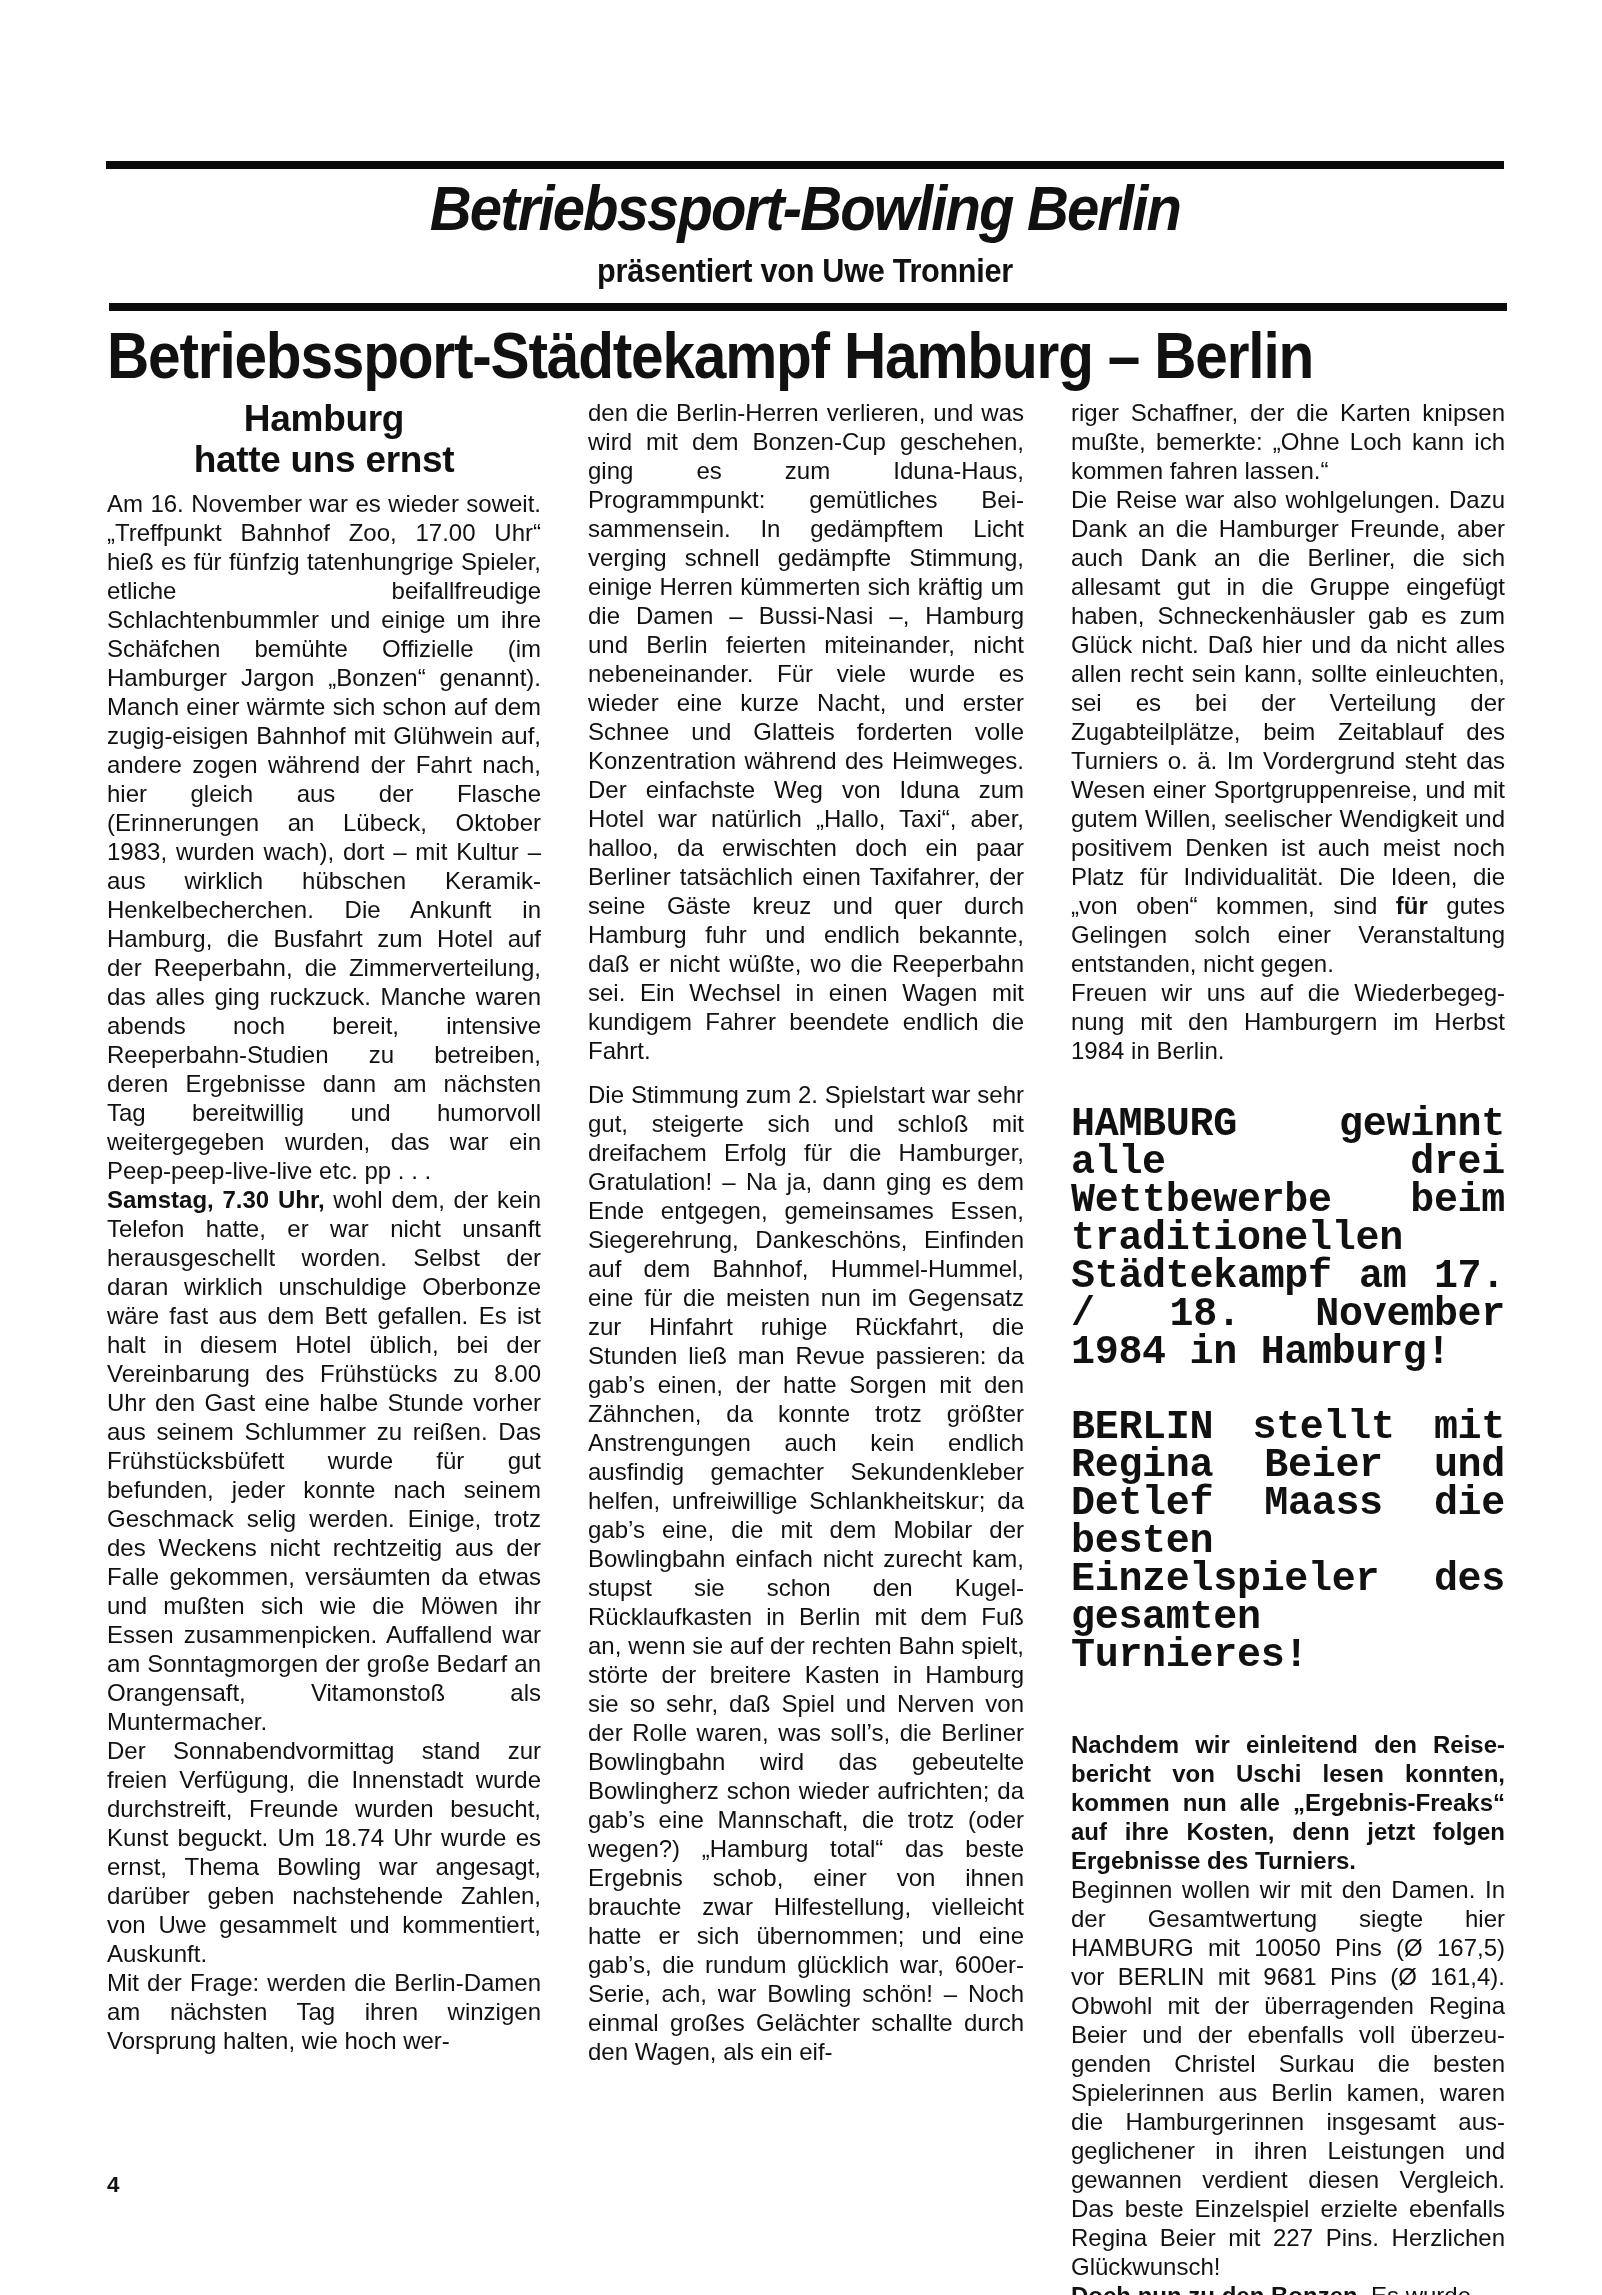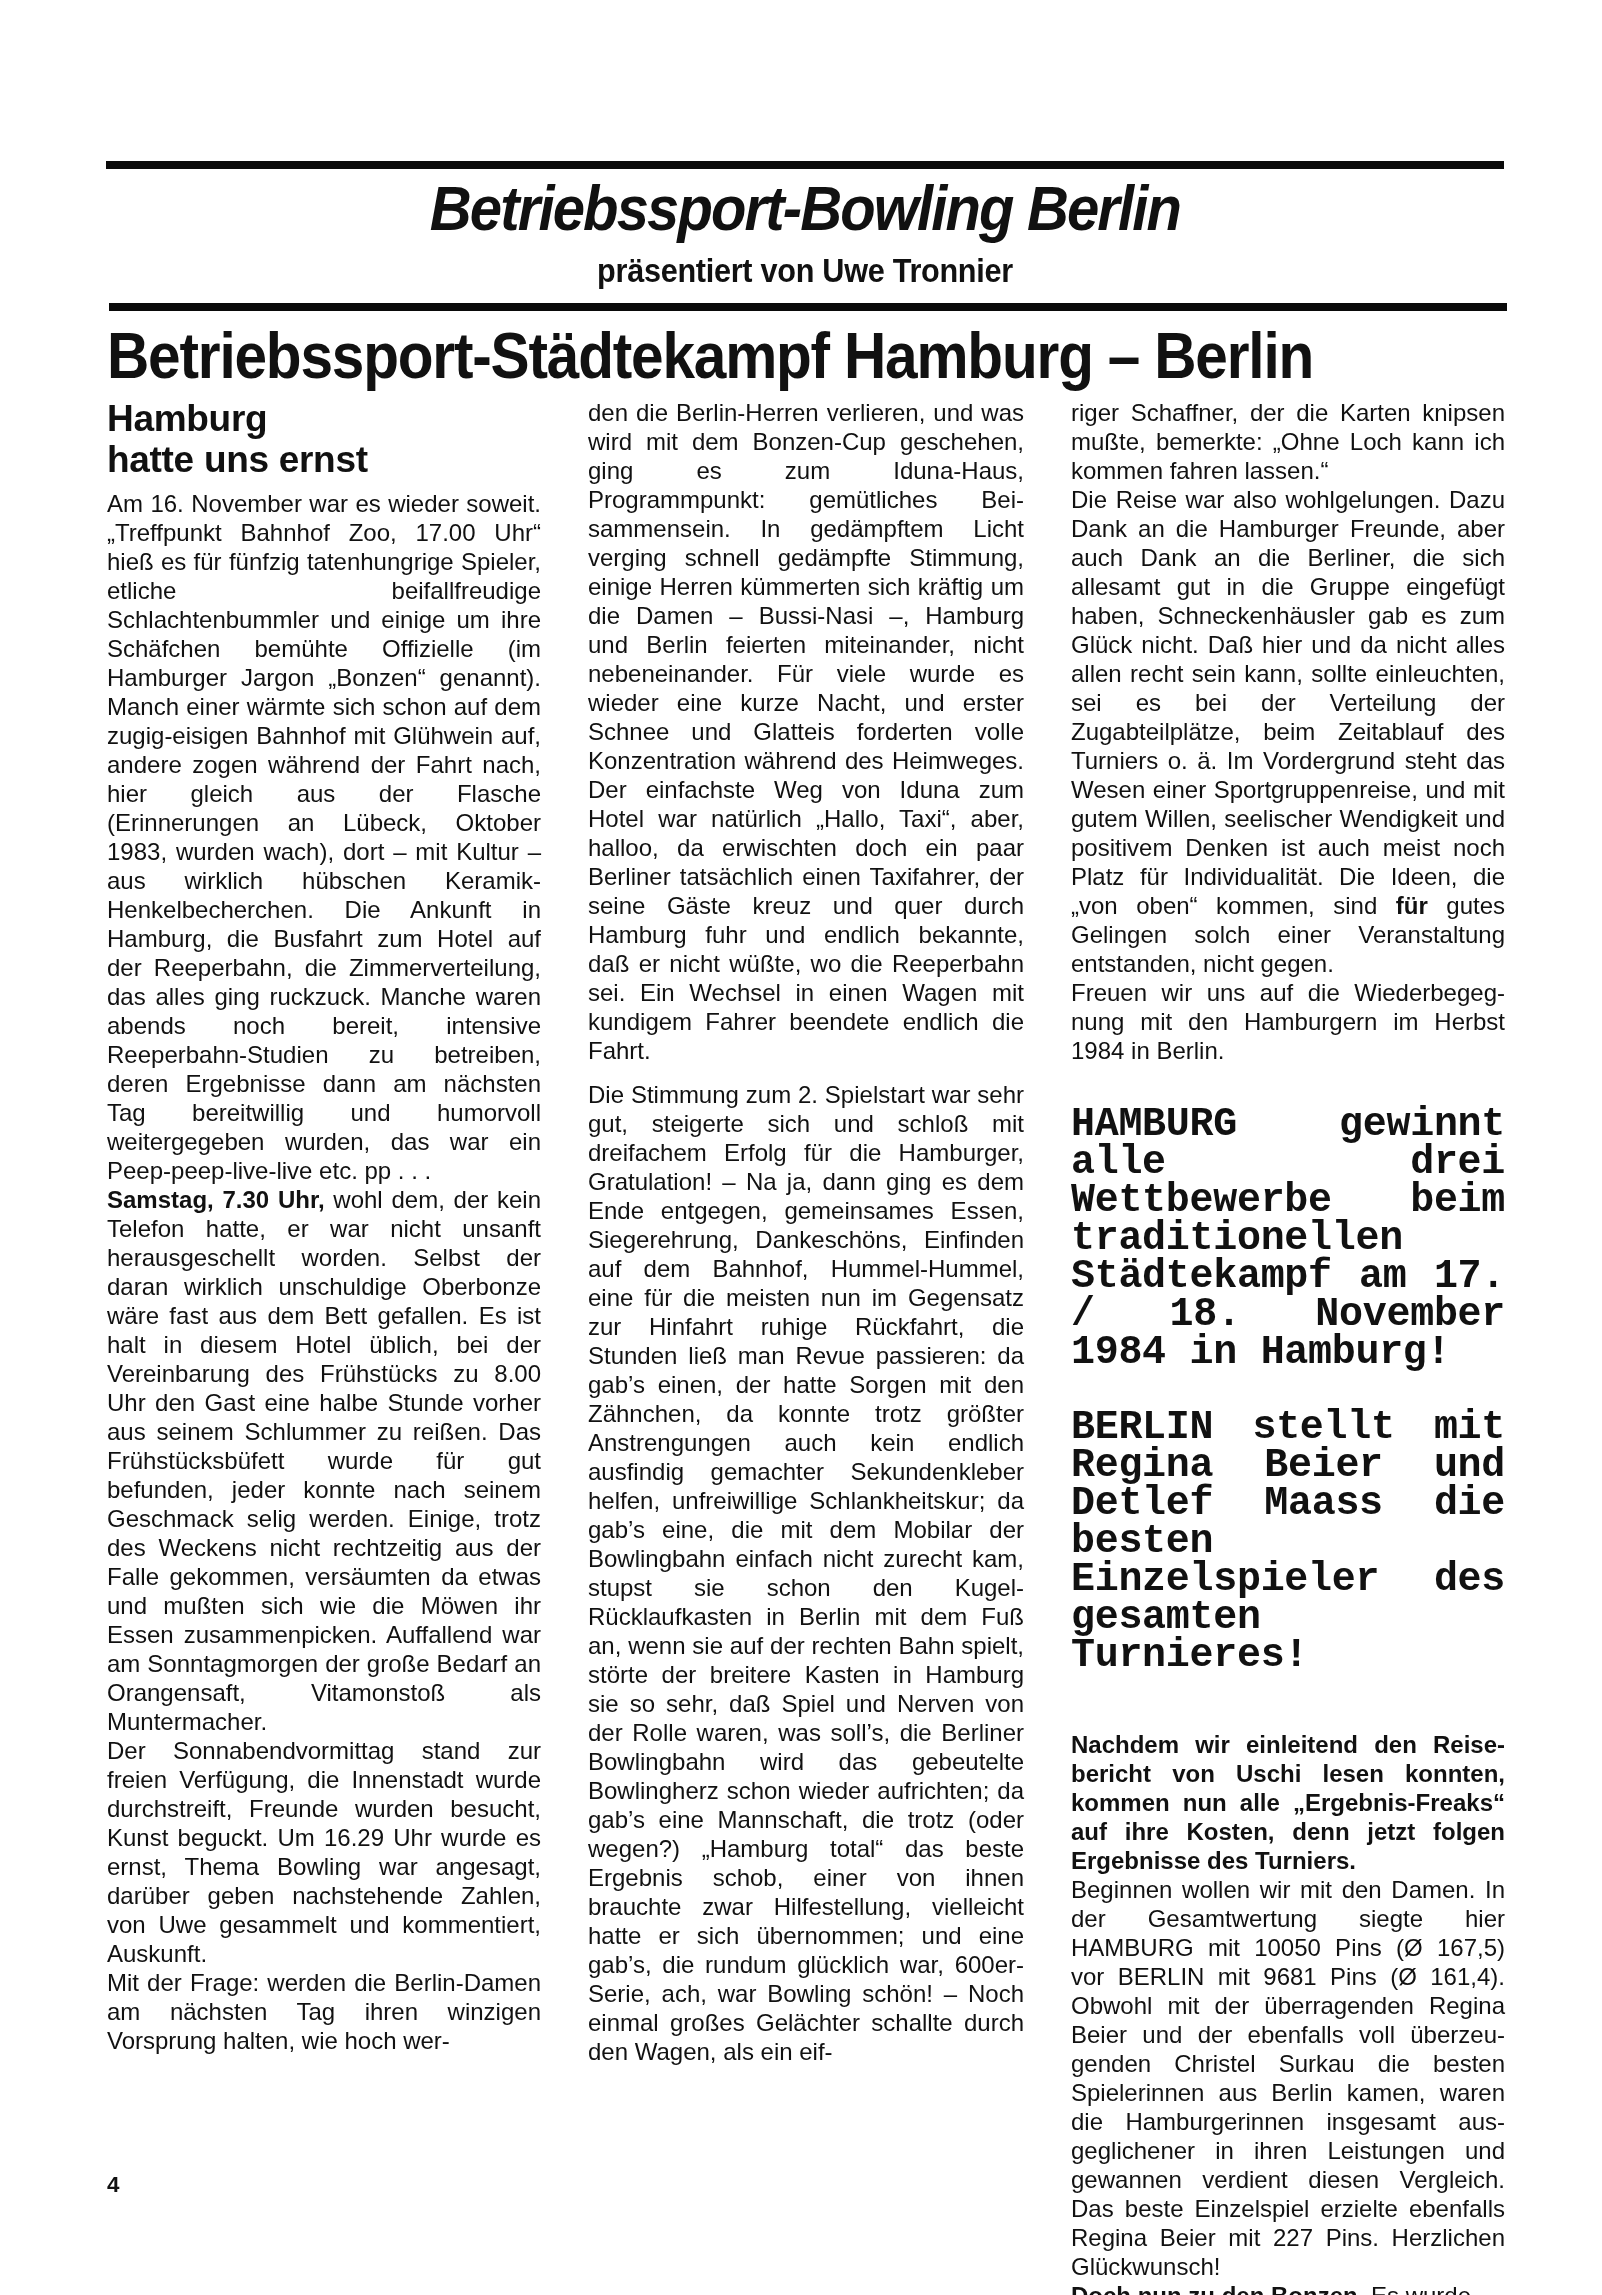--- a/index.html
+++ b/index.html
@@ -29,21 +29,21 @@
   }
 
   .col { position: absolute; top: 398px; font-size: 24px; line-height: 29px; text-align: justify; hyphens: manual; }
   #col1 { left: 107px; width: 434px; }
   #col2 { left: 588px; width: 436px; }
   #col3 { left: 1071px; width: 434px; }
   .col p { margin: 0; }
   .col .gap { margin-top: 14.5px; }
 
   #subhead {
-    text-align: left; font-weight: bold; font-size: 37px; line-height: 41px;
+    text-align: center; font-weight: bold; font-size: 37px; line-height: 41px;
     margin-bottom: 9.2px; letter-spacing: -0.3px;
   }
   b.lead { font-weight: bold; }
 
   .box-head {
     font-weight: bold; font-size: 40px; line-height: 38px; text-align: justify;
     letter-spacing: -0.3px; margin: 0; font-family: Liberation Mono, monospace;
   }
   .intro-bold { font-weight: bold; }
 
@@ -60,21 +60,21 @@
 
 <h1 id="headline" style="margin:0;">Betriebssport-Städtekampf Hamburg – Berlin</h1>
 
 <div class="col" id="col1">
   <div id="subhead">
     <div>Hamburg</div>
     <div>hatte uns ernst</div>
   </div>
   <p>Am 16. November war es wieder soweit. „Treffpunkt Bahnhof Zoo, 17.00 Uhr“ hieß es für fünfzig taten­hungrige Spieler, etliche beifallfreu­dige Schlachtenbummler und einige um ihre Schäfchen bemühte Offizielle (im Hamburger Jargon „Bonzen“ genannt). Manch einer wärmte sich schon auf dem zugig-eisigen Bahnhof mit Glühwein auf, andere zogen wäh­rend der Fahrt nach, hier gleich aus der Flasche (Erinnerungen an Lübeck, Oktober 1983, wurden wach), dort – mit Kultur – aus wirklich hübschen Keramik-Henkelbecherchen. Die Ankunft in Hamburg, die Busfahrt zum Hotel auf der Reeperbahn, die Zim­merverteilung, das alles ging ruck­zuck. Manche waren abends noch bereit, intensive Reeperbahn-Studien zu betreiben, deren Ergebnisse dann am nächsten Tag bereitwillig und humorvoll weitergegeben wurden, das war ein Peep-peep-live-live etc. pp . . .</p>
   <p><b class="lead">Samstag, 7.30 Uhr,</b><span> wohl dem, der kein Telefon hatte, er war nicht unsanft herausgeschellt worden. Selbst der daran wirklich unschuldige Oberbonze wäre fast aus dem Bett gefallen. Es ist halt in diesem Hotel üblich, bei der Vereinbarung des Frühstücks zu 8.00 Uhr den Gast eine halbe Stunde vorher aus seinem Schlummer zu reißen. Das Früh­stücksbüfett wurde für gut befunden, jeder konnte nach seinem Ge­schmack selig werden. Einige, trotz des Weckens nicht rechtzeitig aus der Falle gekommen, versäumten da etwas und mußten sich wie die Möwen ihr Essen zusammenpicken. Auffallend war am Sonntagmorgen der große Bedarf an Orangensaft, Vitamonstoß als Muntermacher.</span></p>
-  <p>Der Sonnabendvormittag stand zur freien Verfügung, die Innenstadt wurde durchstreift, Freunde wurden besucht, Kunst beguckt. Um 16.29 Uhr wurde es ernst, Thema Bowling war angesagt, darüber geben nach­stehende Zahlen, von Uwe gesam­melt und kommentiert, Auskunft.</p>
+  <p>Der Sonnabendvormittag stand zur freien Verfügung, die Innenstadt wurde durchstreift, Freunde wurden besucht, Kunst beguckt. Um 18.74 Uhr wurde es ernst, Thema Bowling war angesagt, darüber geben nach­stehende Zahlen, von Uwe gesam­melt und kommentiert, Auskunft.</p>
   <p>Mit der Frage: werden die Berlin-Damen am nächsten Tag ihren winzi­gen Vorsprung halten, wie hoch wer-</p>
 </div>
 
 <div class="col" id="col2">
   <p>den die Berlin-Herren verlieren, und was wird mit dem Bonzen-Cup geschehen, ging es zum Iduna-Haus, Programmpunkt: gemütliches Bei­sammensein. In gedämpftem Licht verging schnell gedämpfte Stim­mung, einige Herren kümmerten sich kräftig um die Damen – Bussi-Nasi –, Hamburg und Berlin feierten mitein­ander, nicht nebeneinander. Für viele wurde es wieder eine kurze Nacht, und erster Schnee und Glatteis for­derten volle Konzentration während des Heimweges. Der einfachste Weg von Iduna zum Hotel war natürlich „Hallo, Taxi“, aber, halloo, da er­wischten doch ein paar Berliner tat­sächlich einen Taxifahrer, der seine Gäste kreuz und quer durch Hamburg fuhr und endlich bekannte, daß er nicht wüßte, wo die Reeperbahn sei. Ein Wechsel in einen Wagen mit kun­digem Fahrer beendete endlich die Fahrt.</p>
   <p class="gap">Die Stimmung zum 2. Spielstart war sehr gut, steigerte sich und schloß mit dreifachem Erfolg für die Hamburger, Gratulation! – Na ja, dann ging es dem Ende entgegen, gemeinsames Essen, Siegerehrung, Dankeschöns, Einfin­den auf dem Bahnhof, Hummel-Hum­mel, eine für die meisten nun im Gegensatz zur Hinfahrt ruhige Rück­fahrt, die Stunden ließ man Revue passieren: da gab’s einen, der hatte Sorgen mit den Zähnchen, da konnte trotz größter Anstrengungen auch kein endlich ausfindig gemachter Sekundenkleber helfen, unfreiwillige Schlankheitskur; da gab’s eine, die mit dem Mobilar der Bowlingbahn ein­fach nicht zurecht kam, stupst sie schon den Kugel-Rücklaufkasten in Berlin mit dem Fuß an, wenn sie auf der rechten Bahn spielt, störte der breitere Kasten in Hamburg sie so sehr, daß Spiel und Nerven von der Rolle waren, was soll’s, die Berliner Bowlingbahn wird das gebeutelte Bowlingherz schon wieder aufrichten; da gab’s eine Mannschaft, die trotz (oder wegen?) „Hamburg total“ das beste Ergebnis schob, einer von ihnen brauchte zwar Hilfestellung, vielleicht hatte er sich übernommen; und eine gab’s, die rundum glücklich war, 600er-Serie, ach, war Bowling schön! – Noch einmal großes Gelächter schallte durch den Wagen, als ein eif-</p>
 </div>
 
 <div class="col" id="col3">
   <p>riger Schaffner, der die Karten knip­sen mußte, bemerkte: „Ohne Loch kann ich kommen fahren lassen.“</p>

